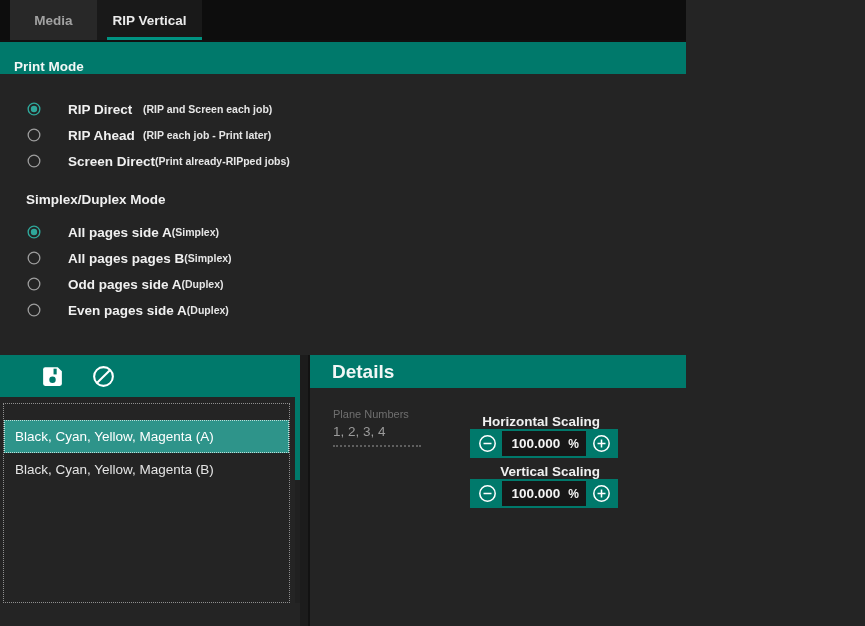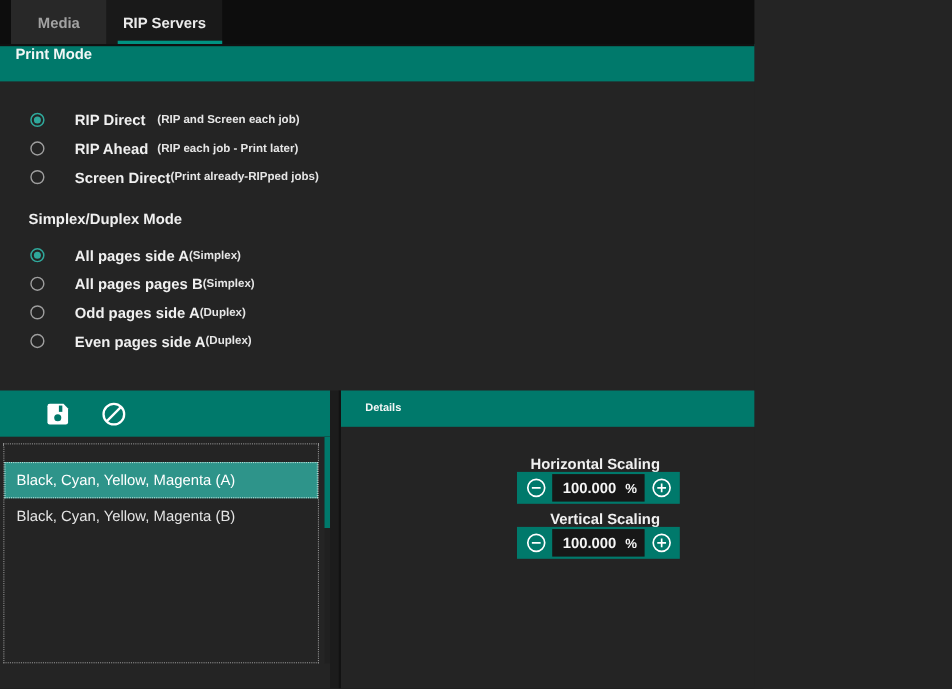--- a/index.html
+++ b/index.html
@@ -9,21 +9,21 @@
 
   
   .tabbar { display:flex; height:40px; background:#0d0d0d; align-items:stretch; }
   .tab-spacer { width:10px; background:#0d0d0d; }
   .tab { display:flex; align-items:center; justify-content:center; font-size:13.5px; font-weight:bold; cursor:default; }
   .tab-media { width:87px; background:#282828; color:#a2a2a2; }
   .tab-rip { width:105px; background:#191919; color:#ebebeb; position:relative; }
   .tab-rip::after { content:""; position:absolute; left:10px; right:0; bottom:0; height:3px; background:#009382; }
 
   
-  .pm-header { height:34px; background:#00796b; border-top:2px solid #111; display:flex; align-items:flex-start; padding-left:14px; color:#f2f7f6; font-size:13.5px; font-weight:bold; }
+  .pm-header { height:34px; background:#00796b; border-top:2px solid #111; display:flex; align-items:flex-end; padding-left:14px; color:#f2f7f6; font-size:13.5px; font-weight:bold; }
 
   
   .content { padding:22px 0 0 26px; }
   .radio-row { display:flex; align-items:center; height:26px; }
   .radio-icon { width:16px; height:16px; margin-right:9px; flex:0 0 auto; }
   .opt-label { font-size:13.5px; font-weight:bold; color:#f0f0f0;padding-left:17px; }
   .g1 .opt-label { min-width:92px; }
   .g2 .opt-label { min-width:114px; }
   .opt-desc { font-size:10.5px; font-weight:bold; color:#e6e6e6; }
   .group-heading { margin-top:18px; margin-bottom:12px; font-size:13.5px; font-weight:bold; color:#f0f0f0; }
@@ -37,21 +37,21 @@
   .scroll-track { position:absolute; right:0; top:42px; width:5px; bottom:23px; background:#202020; }
   .scroll-thumb { position:absolute; top:0; left:0; width:5px; height:83px; background:#00796b; }
 
   .scaling-list { position:absolute; left:3px; top:48px; width:287px; height:200px; border:1px dotted #8f8f8f; }
   .list-item { height:33px; display:flex; align-items:center; padding-left:11px; font-size:13.5px; color:#e4e4e4; cursor:pointer; }
   .list-item.selected { background:#2e948a; color:#ffffff; outline:1px dotted #bcded9; outline-offset:-1px;margin-top:16px; }
 
   .divider { position:absolute; left:300px; top:355px; width:10px; bottom:0; background:#1c1c1c; border-right:2px solid #121212; }
 
   .details-panel { position:absolute; left:310px; right:0; top:355px; bottom:0; background:#242424; }
-  .details-header { height:33px; background:#00796b; display:flex; align-items:center; padding-left:22px; color:#f2f7f6; font-size:10px; font-weight:bold; }
+  .details-header { height:33px; background:#00796b; display:flex; align-items:center; padding-left:22px; color:#f2f7f6; font-size:19px; font-weight:bold; }
   .details-body { position:relative; height:calc(100% - 33px); }
 
   .plane-block { position:absolute; left:23px; top:20px; }
   .plane-label { font-size:11px; color:#6f6f6f; }
   .plane-value { font-size:13.5px; color:#9b9b9b; margin-top:4px; padding-bottom:6px; border-bottom:2px dotted #5f5f5f; width:88px; }
 
   .fields { position:absolute; left:160px; top:26px; }
   .field-row { display:flex; align-items:center; margin-bottom:6px;flex-direction:column; }
   .field-label { min-width:118px; text-align:right; margin-right:6px; font-size:13.5px; font-weight:bold; color:#f0f0f0; }
   .stepper { display:flex; background:#00796b; padding:2px; height:29px; width:148px;font-weight:bold; }
@@ -62,21 +62,21 @@
   .unit-text { font-size:12px; color:#f5f5f5; margin-left:8px; }
 </style>
 </head>
 <body>
 
 <div class="app">
 
   <div class="tabbar">
     <div class="tab-spacer"></div>
     <div class="tab tab-media">Media</div>
-    <div class="tab tab-rip">RIP Servers</div>
+    <div class="tab tab-rip">RIP Vertical</div>
   </div>
 
   <div class="pm-header">
     <span>Print Mode</span>
   </div>
 
   <div class="content">
 
     <div class="g1">
       <div class="radio-row">
@@ -162,20 +162,24 @@
   </div>
 
   <div class="divider"></div>
 
   <div class="details-panel">
     <div class="details-header">
       <span>Details</span>
     </div>
     <div class="details-body">
 
+      <div class="plane-block">
+        <div class="plane-label">Plane Numbers</div>
+        <div class="plane-value">1, 2, 3, 4</div>
+      </div>
 
       <div class="fields">
 
         <div class="field-row">
           <span class="field-label">Horizontal Scaling</span>
           <div class="stepper">
             <div class="step-btn">
               <svg viewBox="0 0 20 20">
                 <circle cx="10" cy="10" r="8.1" fill="none" stroke="#ffffff" stroke-width="1.6"></circle>
                 <line x1="5.8" y1="10" x2="14.2" y2="10" stroke="#ffffff" stroke-width="1.6"></line>

